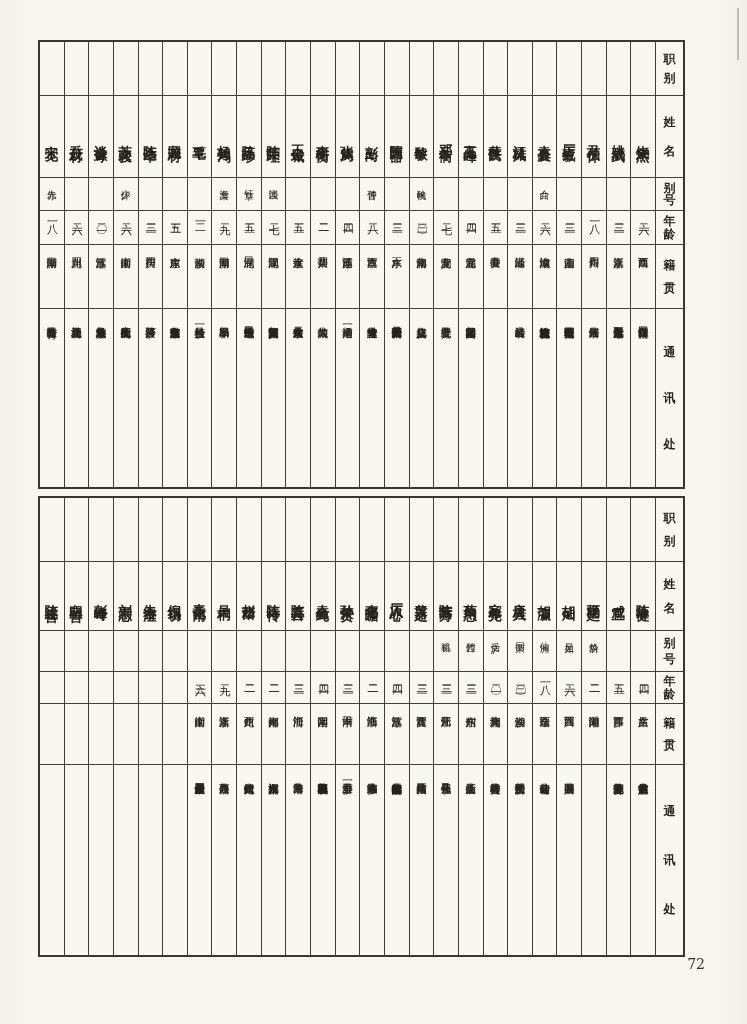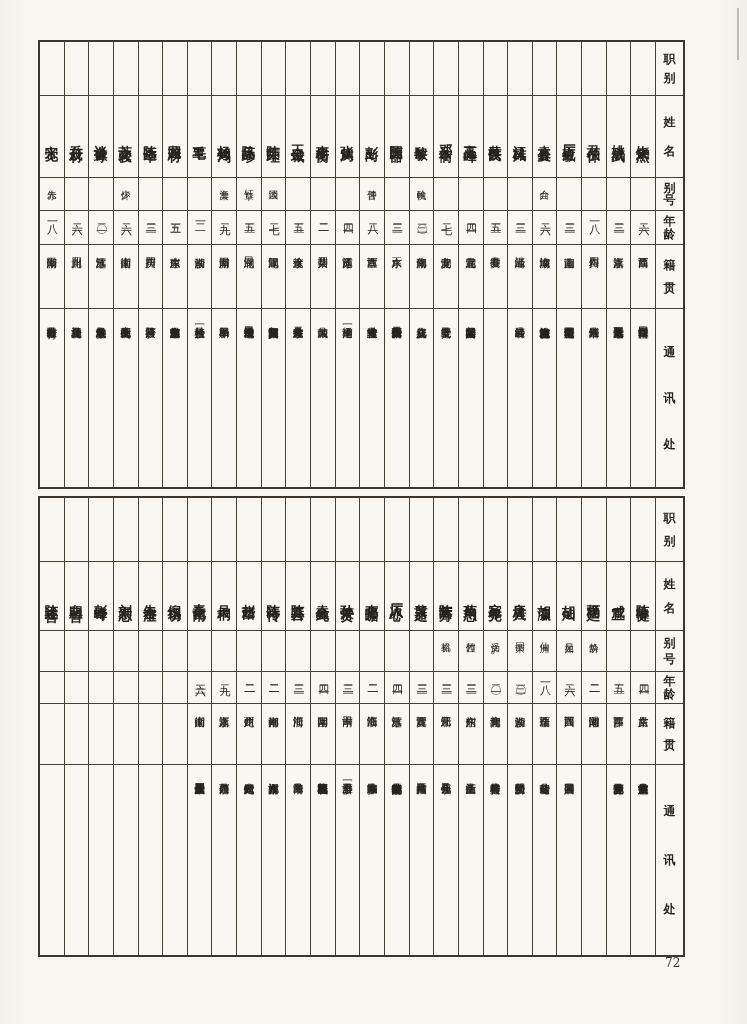--- a/index.html
+++ b/index.html
@@ -60,22 +60,22 @@
 
   
   .label-cell{
     display:flex;flex-direction:column;align-items:center;
     justify-content:space-evenly;padding:3px 0;
     font-size:12px;font-weight:600;
   }
   .label-cell span{display:block;line-height:1;}
 
   .page-number{
-    position:absolute;right:42px;top:956px;width:40px;text-align:left;
-    font-family:"DejaVu Serif",serif;font-size:12px;color:#33302a;
+    position:absolute;right:42px;top:956px;width:40px;text-align:right;
+    font-family:"DejaVu Serif",serif;font-size:14px;color:#33302a;
   }
   
   .edge-mark{position:absolute;right:8px;top:8px;width:2px;height:52px;
     background:#8a857a;opacity:.5;}
 </style>
 </head>
 <body>
 
 <div class="scan-page">
   <div class="edge-mark"></div>

